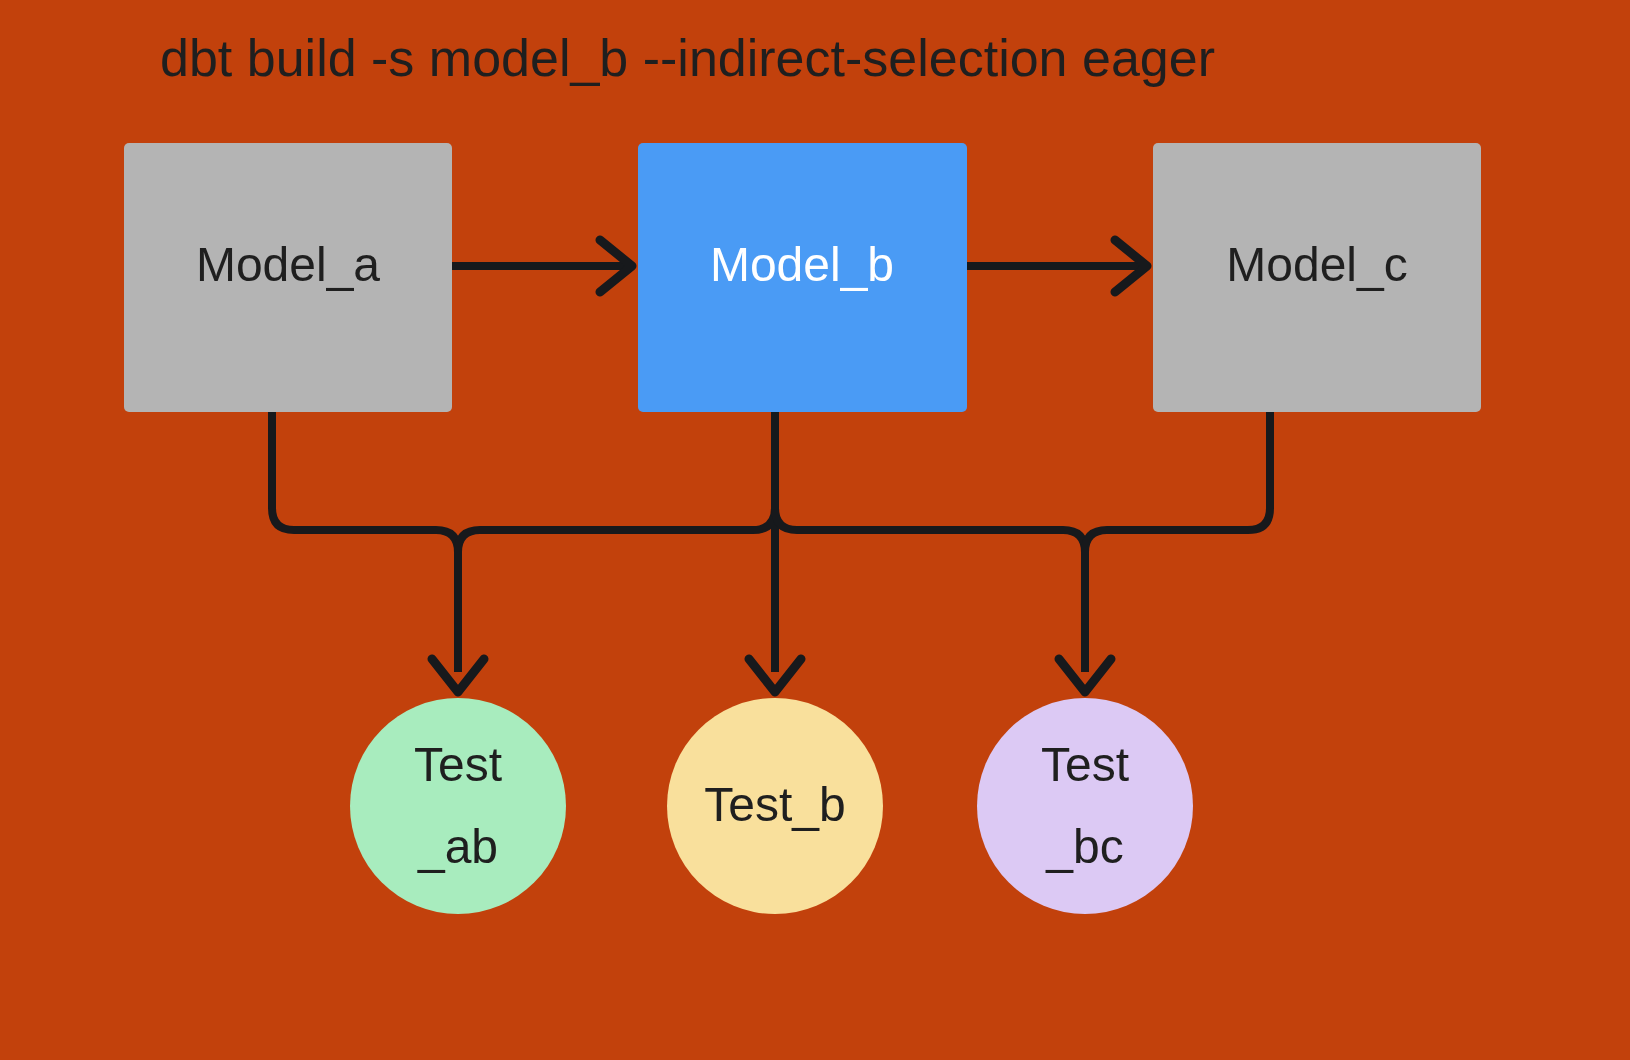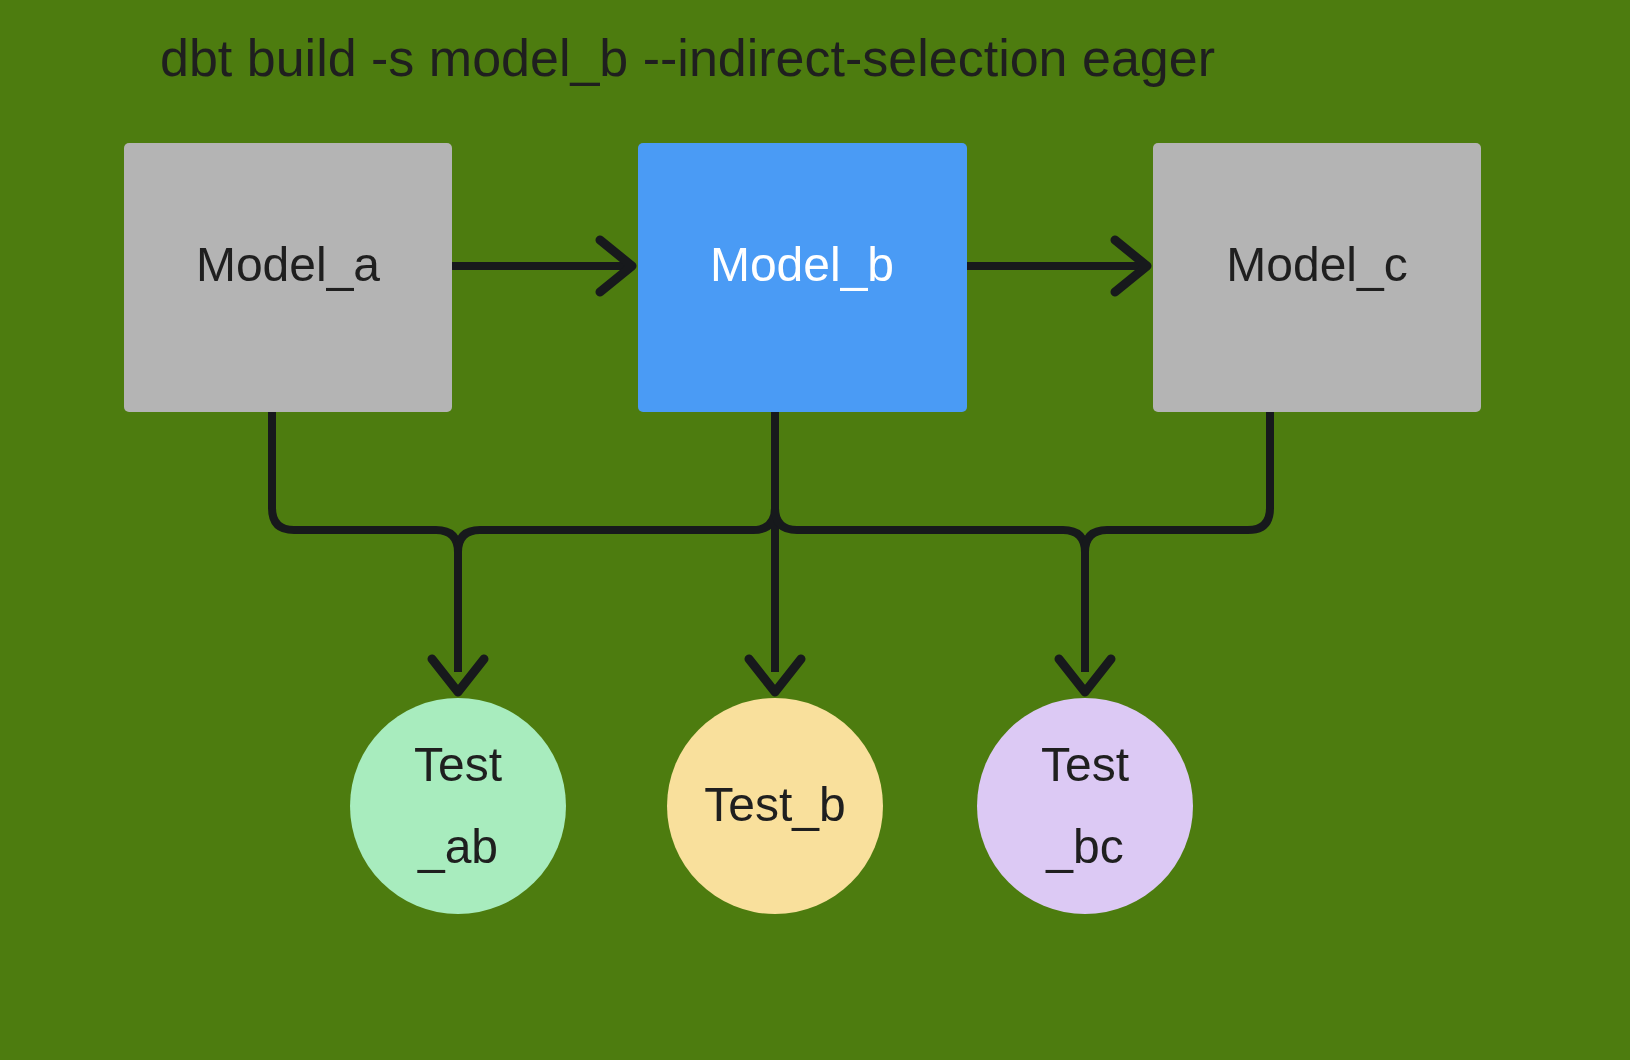--- a/index.html
+++ b/index.html
@@ -11,21 +11,21 @@
   body {
     width: 1630px;
     height: 1060px;
     overflow: hidden;
     font-family: "Liberation Sans", sans-serif;
   }
   #diagram-root {
     position: relative;
     width: 1630px;
     height: 1060px;
-    background: #4d7c0f;
+    background: #c2410c;
   }
   svg#dag-svg {
     display: block;
     width: 1630px;
     height: 1060px;
   }
   .node-label {
     font-family: "Liberation Sans", sans-serif;
     font-size: 48px;
     text-anchor: middle;

